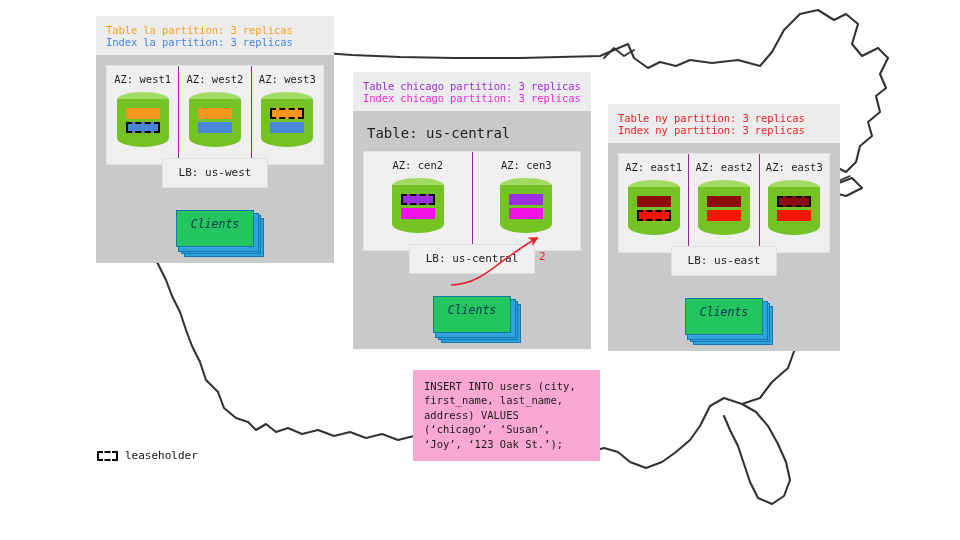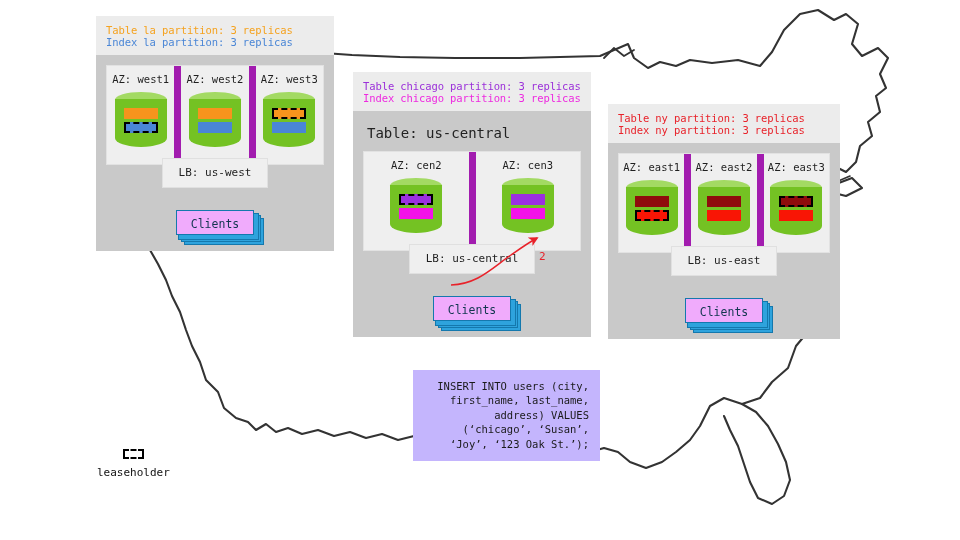--- a/index.html
+++ b/index.html
@@ -52,21 +52,21 @@
   }
   .az-row {
     display: flex;
     background: #efefef;
     border: 1px solid #e2e2e2;
   }
   .az-cell {
     flex: 1 1 0;
     padding: 7px 4px 10px 4px;
     text-align: center;
-    border-right: 7px solid #a21caf;
+    border-right: 1px solid #a21caf;
   }
   .az-cell:last-child { border-right: none; }
   .az-label {
     font-size: 10.5px;
     color: #1f1f1f;
     margin-bottom: 7px;
     white-space: nowrap;
   }
   
   .cyl {
@@ -128,39 +128,39 @@
     margin: 22px auto 2px auto;
     width: max-content;
   }
   .clients-stack {
     position: absolute;
     background: #2ea3dd;
     border: 1px solid #1478ad;
   }
   .clients-main {
     position: relative;
-    background: #f0abfc;
+    background: #22c55e;
     border: 1px solid #1478ad;
     color: #11364f;
     font-size: 11.5px;
-    padding: 6px 14px 3px 14px;
+    padding: 6px 14px 15px 14px;
     white-space: nowrap;
     z-index: 4;
+    font-style: italic;
   }
   
   .sql-note {
     position: absolute;
-    background: #c4b5fd;
+    background: #f9a8d4;
     font-size: 10.5px;
     line-height: 1.38;
     color: #1a1a1a;
     padding: 9px 11px 10px 11px;
     z-index: 4;
     white-space: pre-line;
-    text-align: right;
   }
   
   .legend {
     position: absolute;
     display: flex;
     align-items: center;
     gap: 7px;
     z-index: 4;
   }
   .legend-swatch {
@@ -356,21 +356,21 @@
         <div class="clients-stack" style="left:8px; top:8px; width:100%; height:100%;"></div>
         <div class="clients-stack" style="left:5px; top:5px; width:100%; height:100%;"></div>
         <div class="clients-stack" style="left:2.5px; top:2.5px; width:100%; height:100%;"></div>
         <div class="clients-main">Clients</div>
       </div>
     </div>
   </div>
 
   <div class="sql-note" style="left:413px; top:370px; width:165px;">INSERT INTO users (city, first_name, last_name, address) VALUES (‘chicago’, ‘Susan’, ‘Joy’, ‘123 Oak St.’);</div>
 
-  <div class="legend" style="left:97px; top:449px;flex-direction:column;">
+  <div class="legend" style="left:97px; top:449px;">
     <span class="legend-swatch"></span>
     <span class="legend-text">leaseholder</span>
   </div>
 
   <svg id="arrow-layer" viewBox="0 0 960 540">
     <defs>
       <marker id="redhead" markerWidth="7" markerHeight="7" refX="5.2" refY="3.2" orient="auto" markerUnits="strokeWidth">
         <path d="M0,0 L6.4,3.2 L0,6.4 L1.6,3.2 Z" fill="#e8222a"></path>
       </marker>
     </defs>

